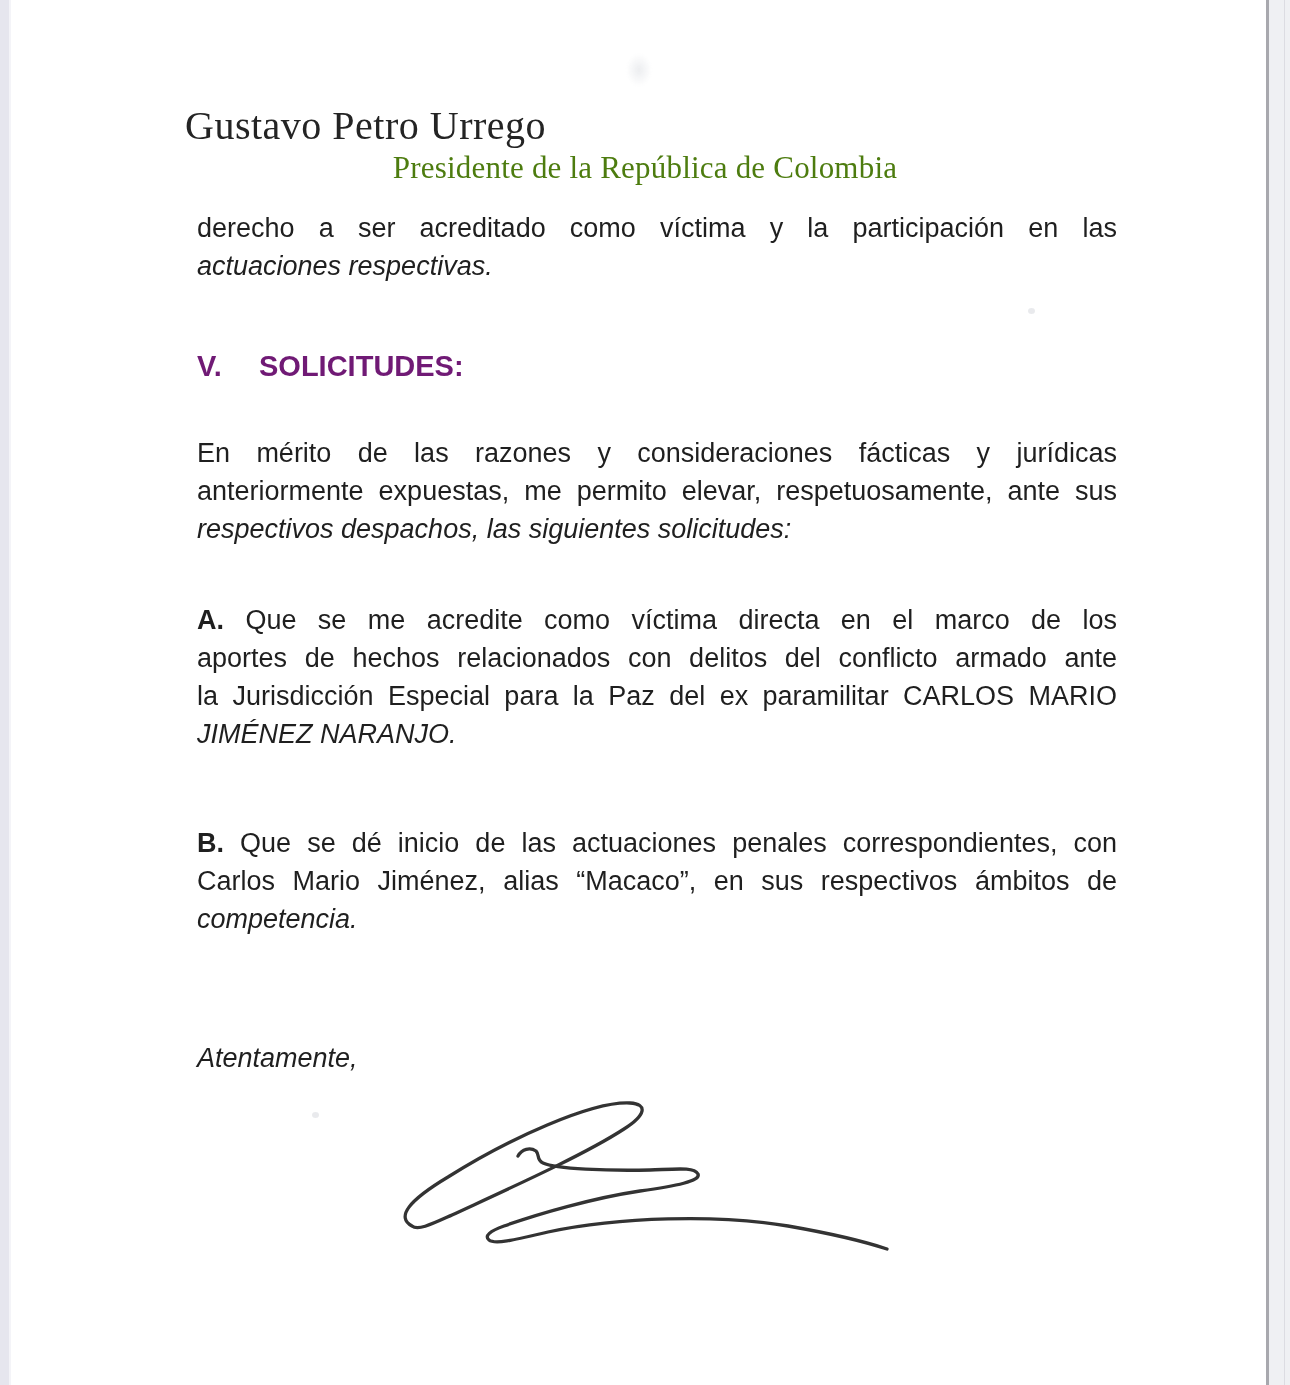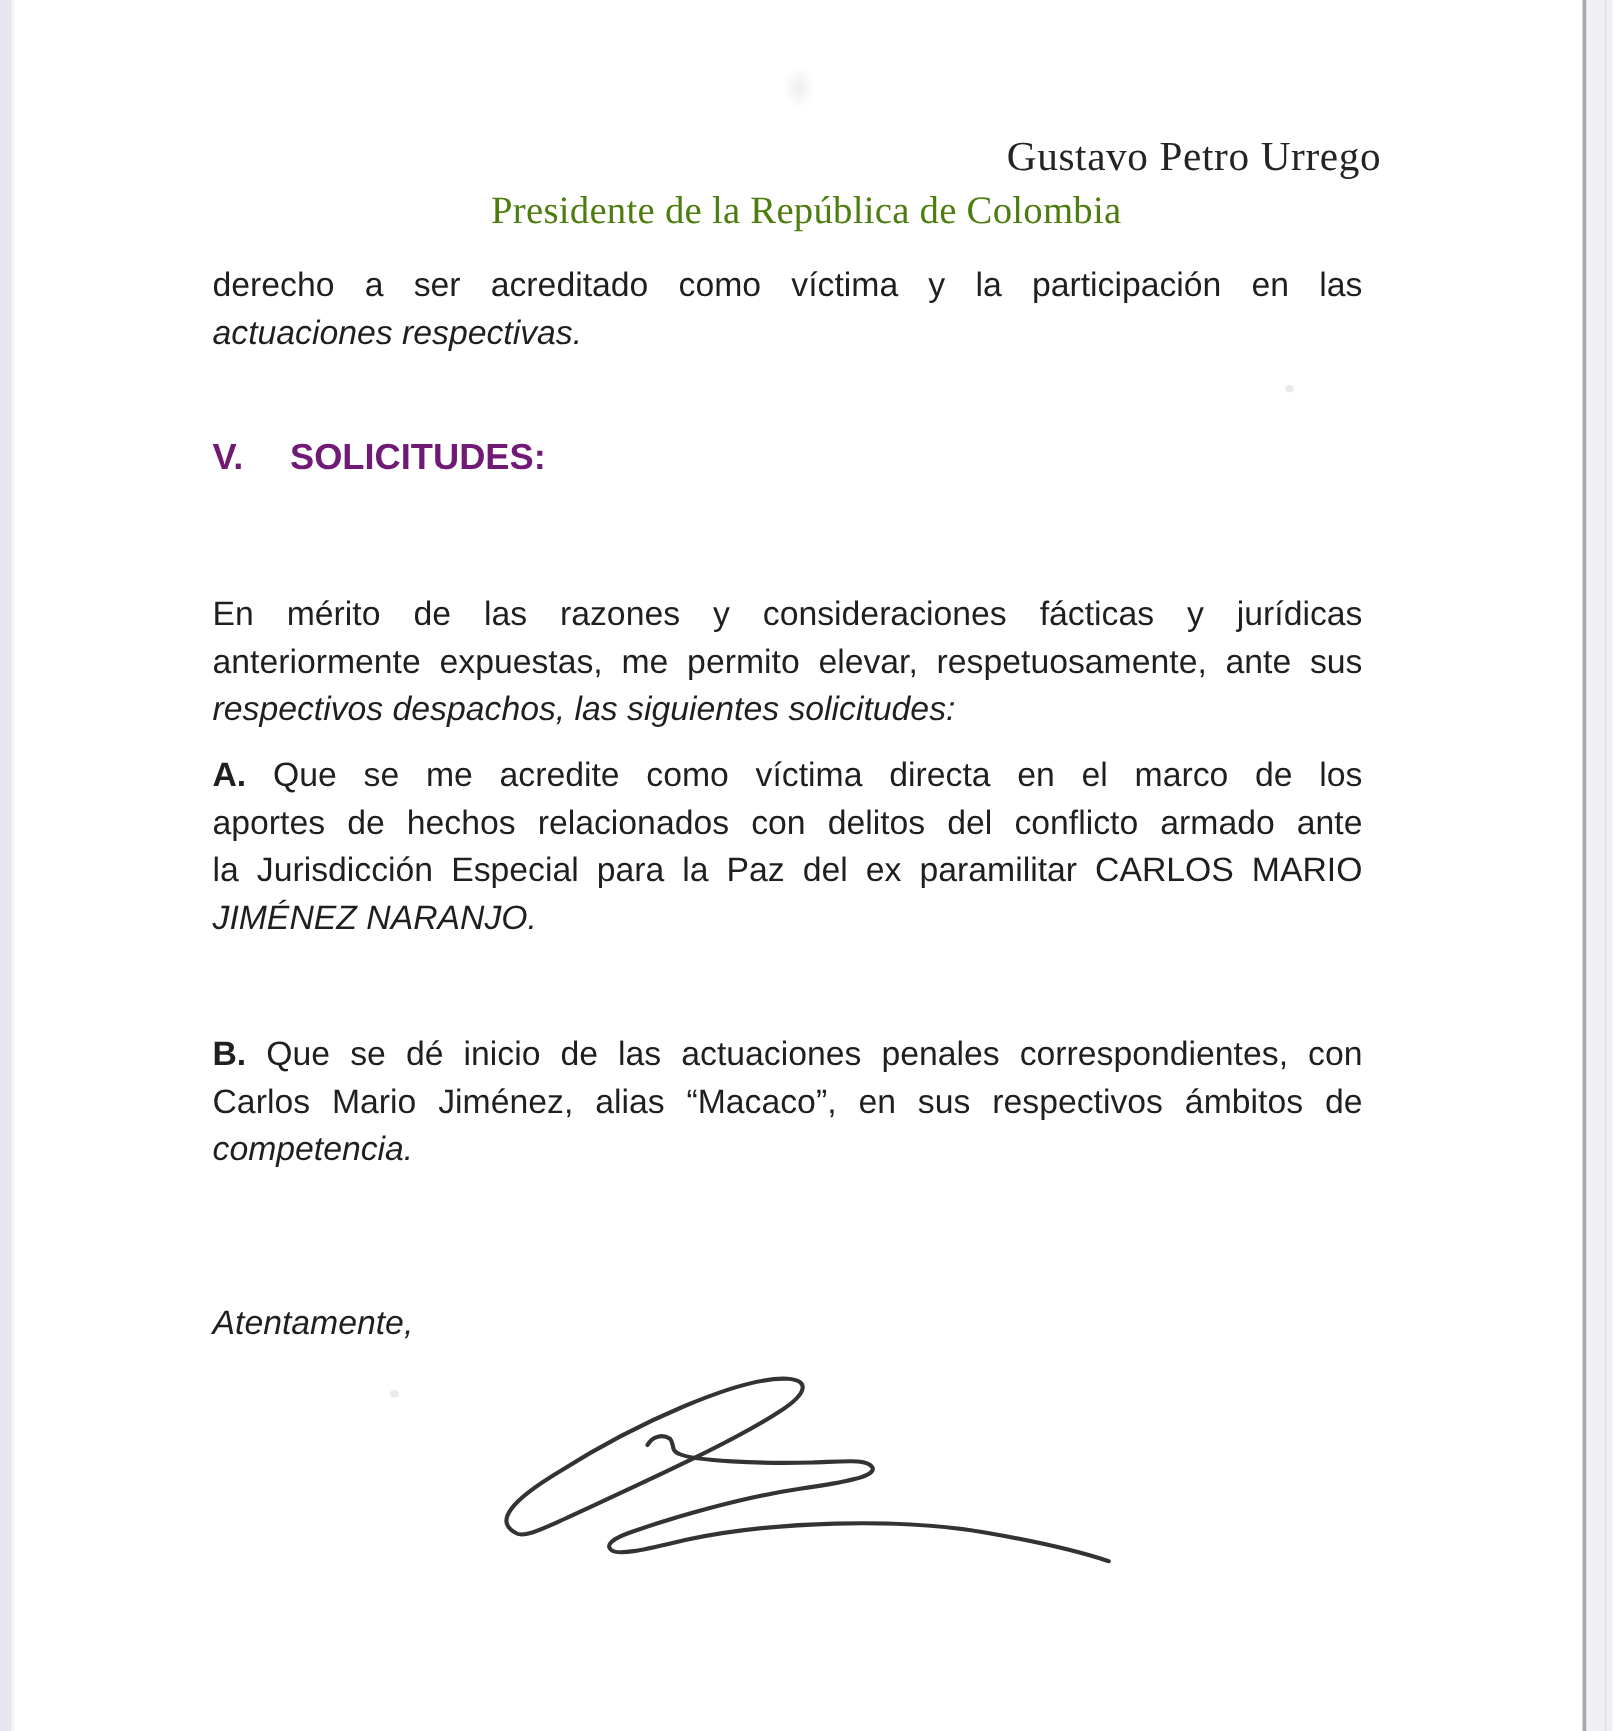--- a/index.html
+++ b/index.html
@@ -33,43 +33,43 @@
     opacity:.35;filter:blur(1px);
   }
   .speck{
     width:7px;height:6px;border-radius:50%;
     background:#d8dadf;opacity:.55;filter:blur(.5px);
   }
 
   
   .doc-name{
     position:absolute;left:185px;top:105px;width:920px;
-    text-align:right;font-family:"Liberation Serif","DejaVu Serif",serif;
-    font-size:33px;line-height:42px;color:#242424;letter-spacing:.5px;
+    text-align:left;font-family:"Liberation Serif","DejaVu Serif",serif;
+    font-size:40px;line-height:42px;color:#242424;letter-spacing:.5px;
   }
   .doc-title{
     position:absolute;left:185px;top:149px;width:920px;
     text-align:center;font-family:"Liberation Serif","DejaVu Serif",serif;
     font-size:31px;line-height:38px;color:#4d7c0f;letter-spacing:.2px;
   }
 
   
-  .block{position:absolute;left:170px;width:920px;}
+  .block{position:absolute;left:197px;width:920px;}
   .jl{
     font-size:27px;line-height:38px;height:38px;
     text-align:justify;text-align-last:justify;text-justify:inter-word;
     white-space:normal;
   }
   .jl.last{text-align-last:left;font-style:italic;}
   .marker{font-weight:bold;}
 
   #intro{top:209px;}
   #section-heading{top:347px;font-size:29px;line-height:38px;font-weight:bold;color:#701a75;}
   #section-heading .numeral{display:inline-block;width:62px;}
-  #merito{top:434px;margin-top:38px;}
+  #merito{top:434px;}
   #solicitud-a{top:601px;}
   #solicitud-b{top:824px;}
   #closing{top:1039px;font-size:27px;line-height:38px;}
 
   .signature{position:absolute;left:388px;top:1083px;width:520px;height:185px;}
   .signature path{fill:none;stroke:#333333;stroke-width:3.3;stroke-linecap:round;stroke-linejoin:round;}
 </style>
 </head>
 <body>
 

